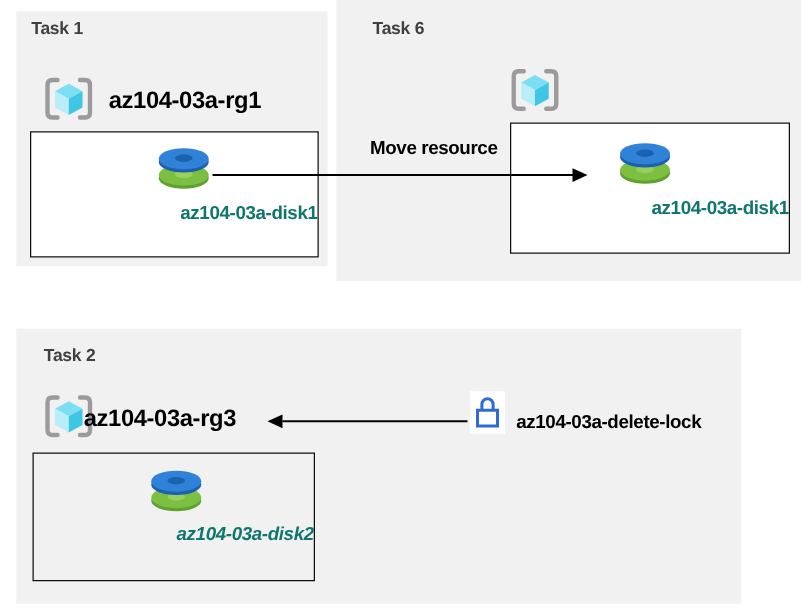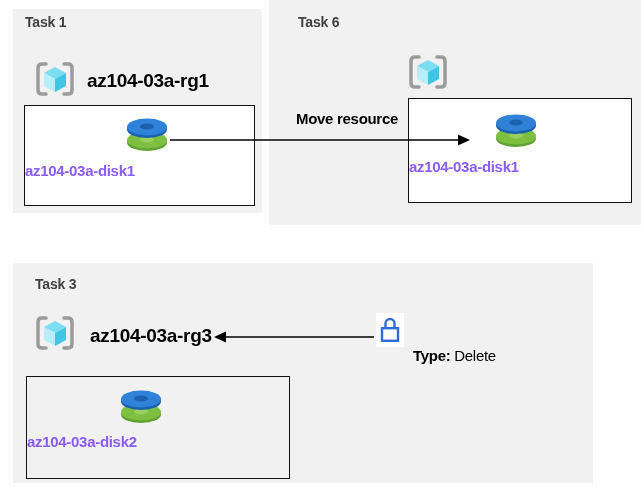--- a/index.html
+++ b/index.html
@@ -40,24 +40,24 @@
     background: #ffffff;
     border: 1.5px solid #111111;
     box-sizing: border-box;
   }
   .resource-box.transparent {
     background: transparent;
   }
   .box-label {
     position: absolute;
     width: 100%;
-    text-align: left;
+    text-align: right;
     font-size: 15px;
     font-weight: 700;
-    color: #8b5cf6;
+    color: #0f766e;
     letter-spacing: -0.3px;
     white-space: nowrap;
   }
   .icon {
     position: absolute;
     line-height: 0;
   }
   .arrow-label {
     position: absolute;
     font-size: 15px;
@@ -144,57 +144,54 @@
         <ellipse cx="23" cy="13.5" rx="20" ry="8.5" fill="#1a61b0"></ellipse>
         <ellipse cx="23" cy="11" rx="20" ry="8.5" fill="#3081d8"></ellipse>
         <ellipse cx="23" cy="10.5" rx="7" ry="3" fill="#1a61b0"></ellipse>
       </svg>
     </span>
     <div class="box-label" style="top:59px;">az104-03a-disk1</div>
   </div>
 
   <div class="arrow-label" style="left:280px; top:110px;margin-left:16px;">Move resource</div>
 
-  <div class="task-title" style="left:35px; top:276px;">Task 3</div>
+  <div class="task-title" style="left:35px; top:276px;">Task 2</div>
 
   <span class="icon" style="left:33px; top:314px;">
     <svg width="44" height="38" viewBox="0 0 44 38">
       <path d="M13 4 H9 Q5 4 5 8 V30 Q5 34 9 34 H13" fill="none" stroke="#9b9b9b" stroke-width="3.5" stroke-linecap="round"></path>
       <path d="M31 4 H35 Q39 4 39 8 V30 Q39 34 35 34 H31" fill="none" stroke="#9b9b9b" stroke-width="3.5" stroke-linecap="round"></path>
       <polygon points="22,7 33,13 22,19 11,13" fill="#7bdef3"></polygon>
       <polygon points="11,13 22,19 22,32 11,26" fill="#b8edf9"></polygon>
       <polygon points="33,13 22,19 22,32 33,26" fill="#3ec6e4"></polygon>
     </svg>
   </span>
-  <div class="res-label" style="left:90px; top:325px;">az104-03a-rg3</div>
-
-  <div class="resource-box transparent" style="left:26px; top:376px; width:264px; height:103px;">
+  <div class="res-label" style="left:67px; top:325px;">az104-03a-rg3</div>
+
+  <div class="resource-box transparent" style="left:26px; top:362px; width:226px; height:103px;font-style:italic;">
     <span class="icon" style="left:91px; top:11px;">
       <svg width="46" height="38" viewBox="0 0 46 38">
         <ellipse cx="23" cy="26.5" rx="20" ry="8.5" fill="#5ea32f"></ellipse>
         <ellipse cx="23" cy="24" rx="20" ry="8.5" fill="#7dbf41"></ellipse>
         <ellipse cx="23" cy="23.5" rx="7" ry="3" fill="#99cf5f"></ellipse>
         <ellipse cx="23" cy="13.5" rx="20" ry="8.5" fill="#1a61b0"></ellipse>
         <ellipse cx="23" cy="11" rx="20" ry="8.5" fill="#3081d8"></ellipse>
         <ellipse cx="23" cy="10.5" rx="7" ry="3" fill="#1a61b0"></ellipse>
       </svg>
     </span>
     <div class="box-label" style="top:56px;">az104-03a-disk2</div>
   </div>
 
   <div class="lock-box" style="left:376px; top:313px; width:28px; height:34px;">
     <svg width="28" height="34" viewBox="0 0 28 34">
       <path d="M9.5 16 V10.5 a4.5 4.5 0 0 1 9 0 V16" fill="none" stroke="#2f6bd4" stroke-width="2.4"></path>
       <rect x="6" y="15.2" width="16" height="12.6" fill="#ffffff" stroke="#2f6bd4" stroke-width="2.4"></rect>
     </svg>
   </div>
-  <div class="lock-text" style="left:413px; top:347px;">
-    <span class="b">Type:</span>
-    <span>Delete</span>
-  </div>
+  <div class="lock-text b" style="left:413px; top:329px; font-weight:700;">az104-03a-delete-lock</div>
 
   <svg class="overlay" width="641" height="487" viewBox="0 0 641 487">
     <g>
       <line x1="170" y1="140" x2="459" y2="140" stroke="#000000" stroke-width="1.5"></line>
       <polygon points="470,140 458,134.5 458,145.5" fill="#000000"></polygon>
     </g>
     <g>
       <line x1="374" y1="337" x2="226" y2="337" stroke="#000000" stroke-width="1.5"></line>
       <polygon points="214,337 226,331.5 226,342.5" fill="#000000"></polygon>
     </g>

